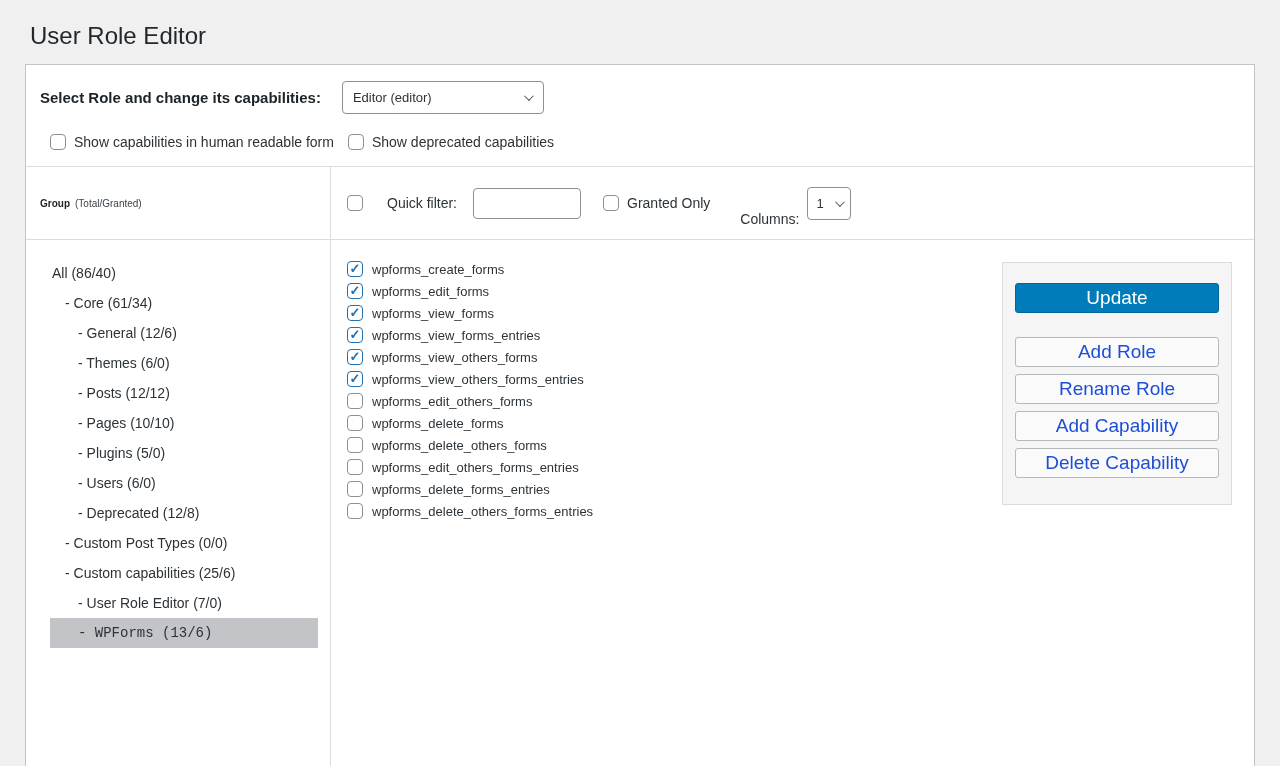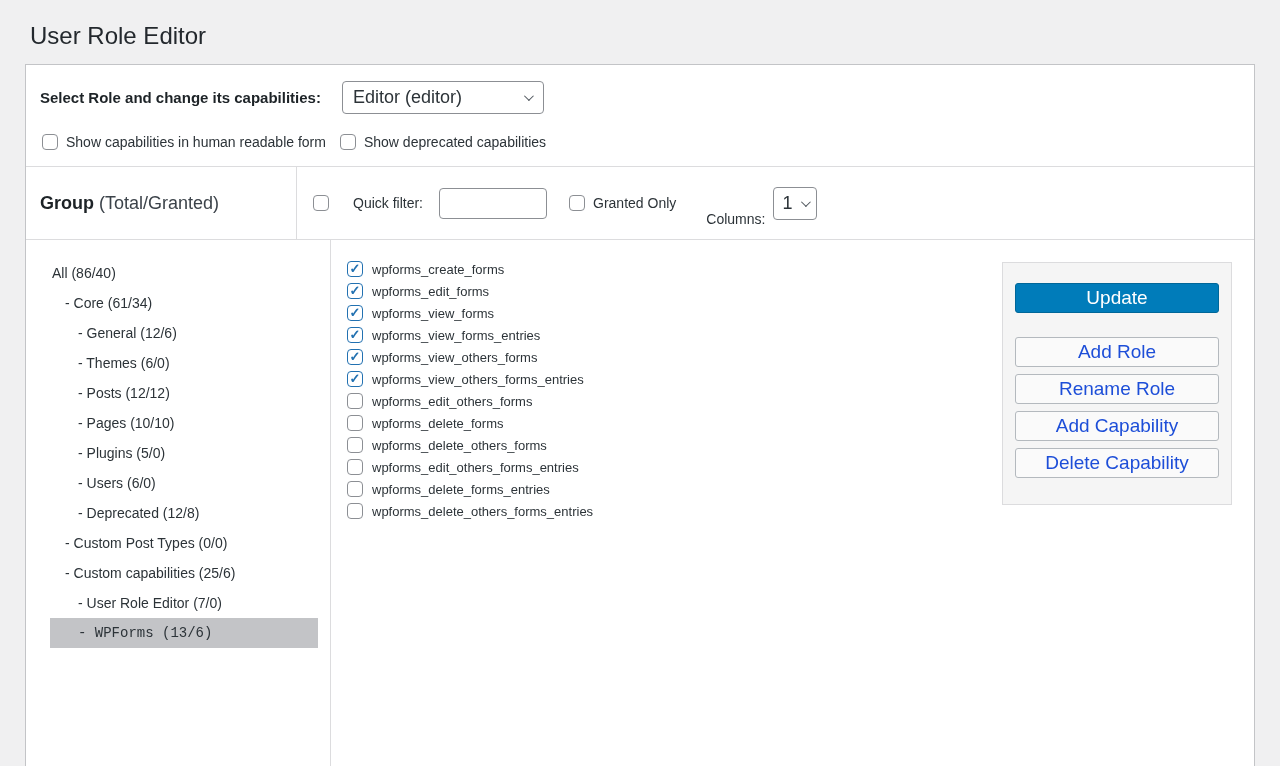--- a/index.html
+++ b/index.html
@@ -27,21 +27,21 @@
   .role-row {
     display: flex; align-items: center; gap: 21px;
     padding: 16px 0 12px 14px;
   }
   .role-label { font-size: 15px; font-weight: 700; color: #1d2327; }
   .select {
     display: inline-flex; align-items: center; justify-content: space-between;
     height: 33px; min-width: 202px;
     padding: 0 12px 0 10px;
     border: 1px solid #8c8f94; border-radius: 4px;
-    background: #fff; color: #2c3338; font-size: 18px;
+    background: #fff; color: #2c3338; font-size: 13px;
     cursor: pointer;
   }
   .select.small { min-width: 44px; padding: 0 8px; gap: 6px; }
   .chev {
     width: 7px; height: 7px; flex: none;
     border-right: 1.6px solid #50575e; border-bottom: 1.6px solid #50575e;
     transform: rotate(45deg) translateY(-2px);
     margin-left: 14px;
   }
   .select.small .chev { margin-left: 2px; }
@@ -51,36 +51,36 @@
     display: inline-flex; align-items: center; justify-content: center;
     border: 1px solid #8c8f94; border-radius: 4px;
     background: #fff; cursor: pointer;
   }
   .cb .check { display: none; font-size: 13px; font-weight: 700; color: #2271b1; line-height: 1; margin-top: -2px; }
   .cb.checked { border-color: #2271b1; }
   .cb.checked .check { display: block; }
   
   .opts-row {
     display: flex; align-items: center; gap: 14px;
-    padding: 8px 0 16px 16px;
+    padding: 8px 0 16px 24px;
     font-size: 14px; color: #2c3338;
   }
   .opt { display: inline-flex; align-items: center; gap: 8px; }
   
   .filter-row {
     display: flex; align-items: stretch;
     border-top: 1px solid #dcdcde;
     border-bottom: 1px solid #dcdcde;
   }
   .filter-left {
-    width: 271px; flex: none;
+    width: 305px; flex: none;
     border-right: 1px solid #dcdcde;
     display: flex; align-items: center;
     padding-left: 14px;
-    font-size: 18px;
+    font-size: 10px;
   }
   .filter-left .g-label { font-weight: 700; }
   .filter-left .g-sub { margin-left: 5px; color: #3c434a; }
   .filter-right {
     flex: 1; display: flex; align-items: center;
     padding: 12px 0 12px 16px;
     font-size: 14px; color: #2c3338;
   }
   .filter-right .lbl-quick { margin-left: 24px; }
   .text-input {

